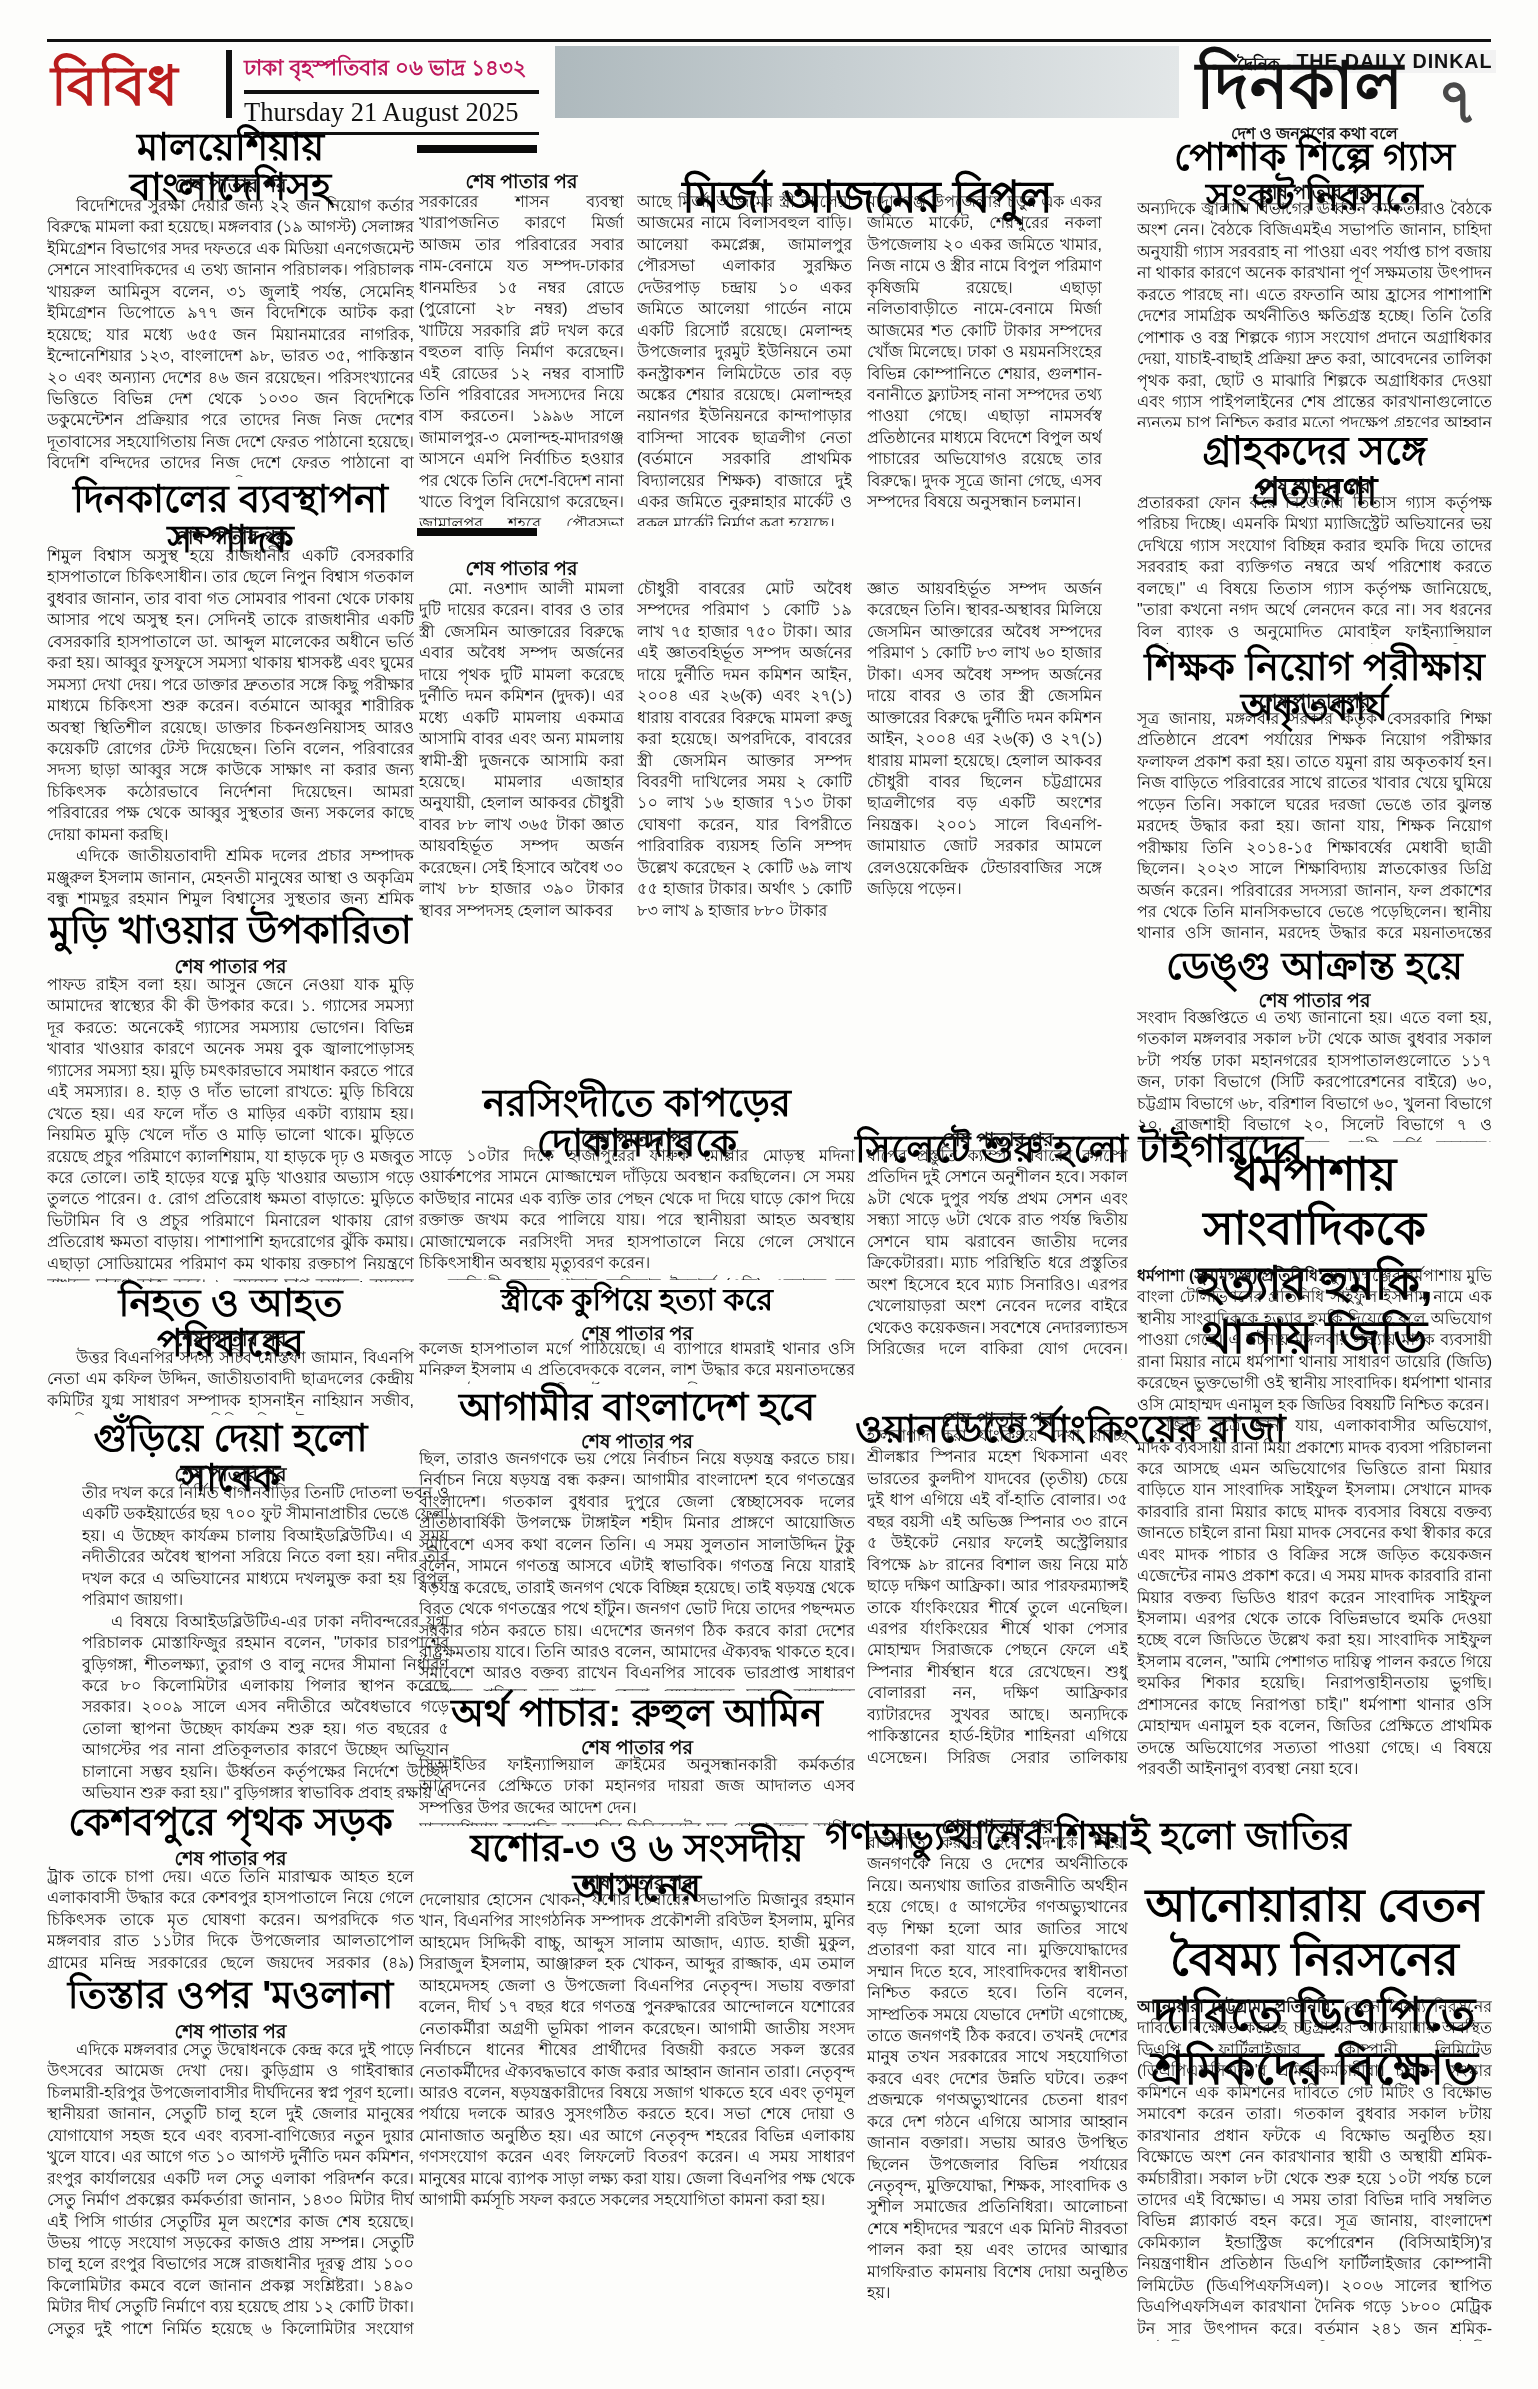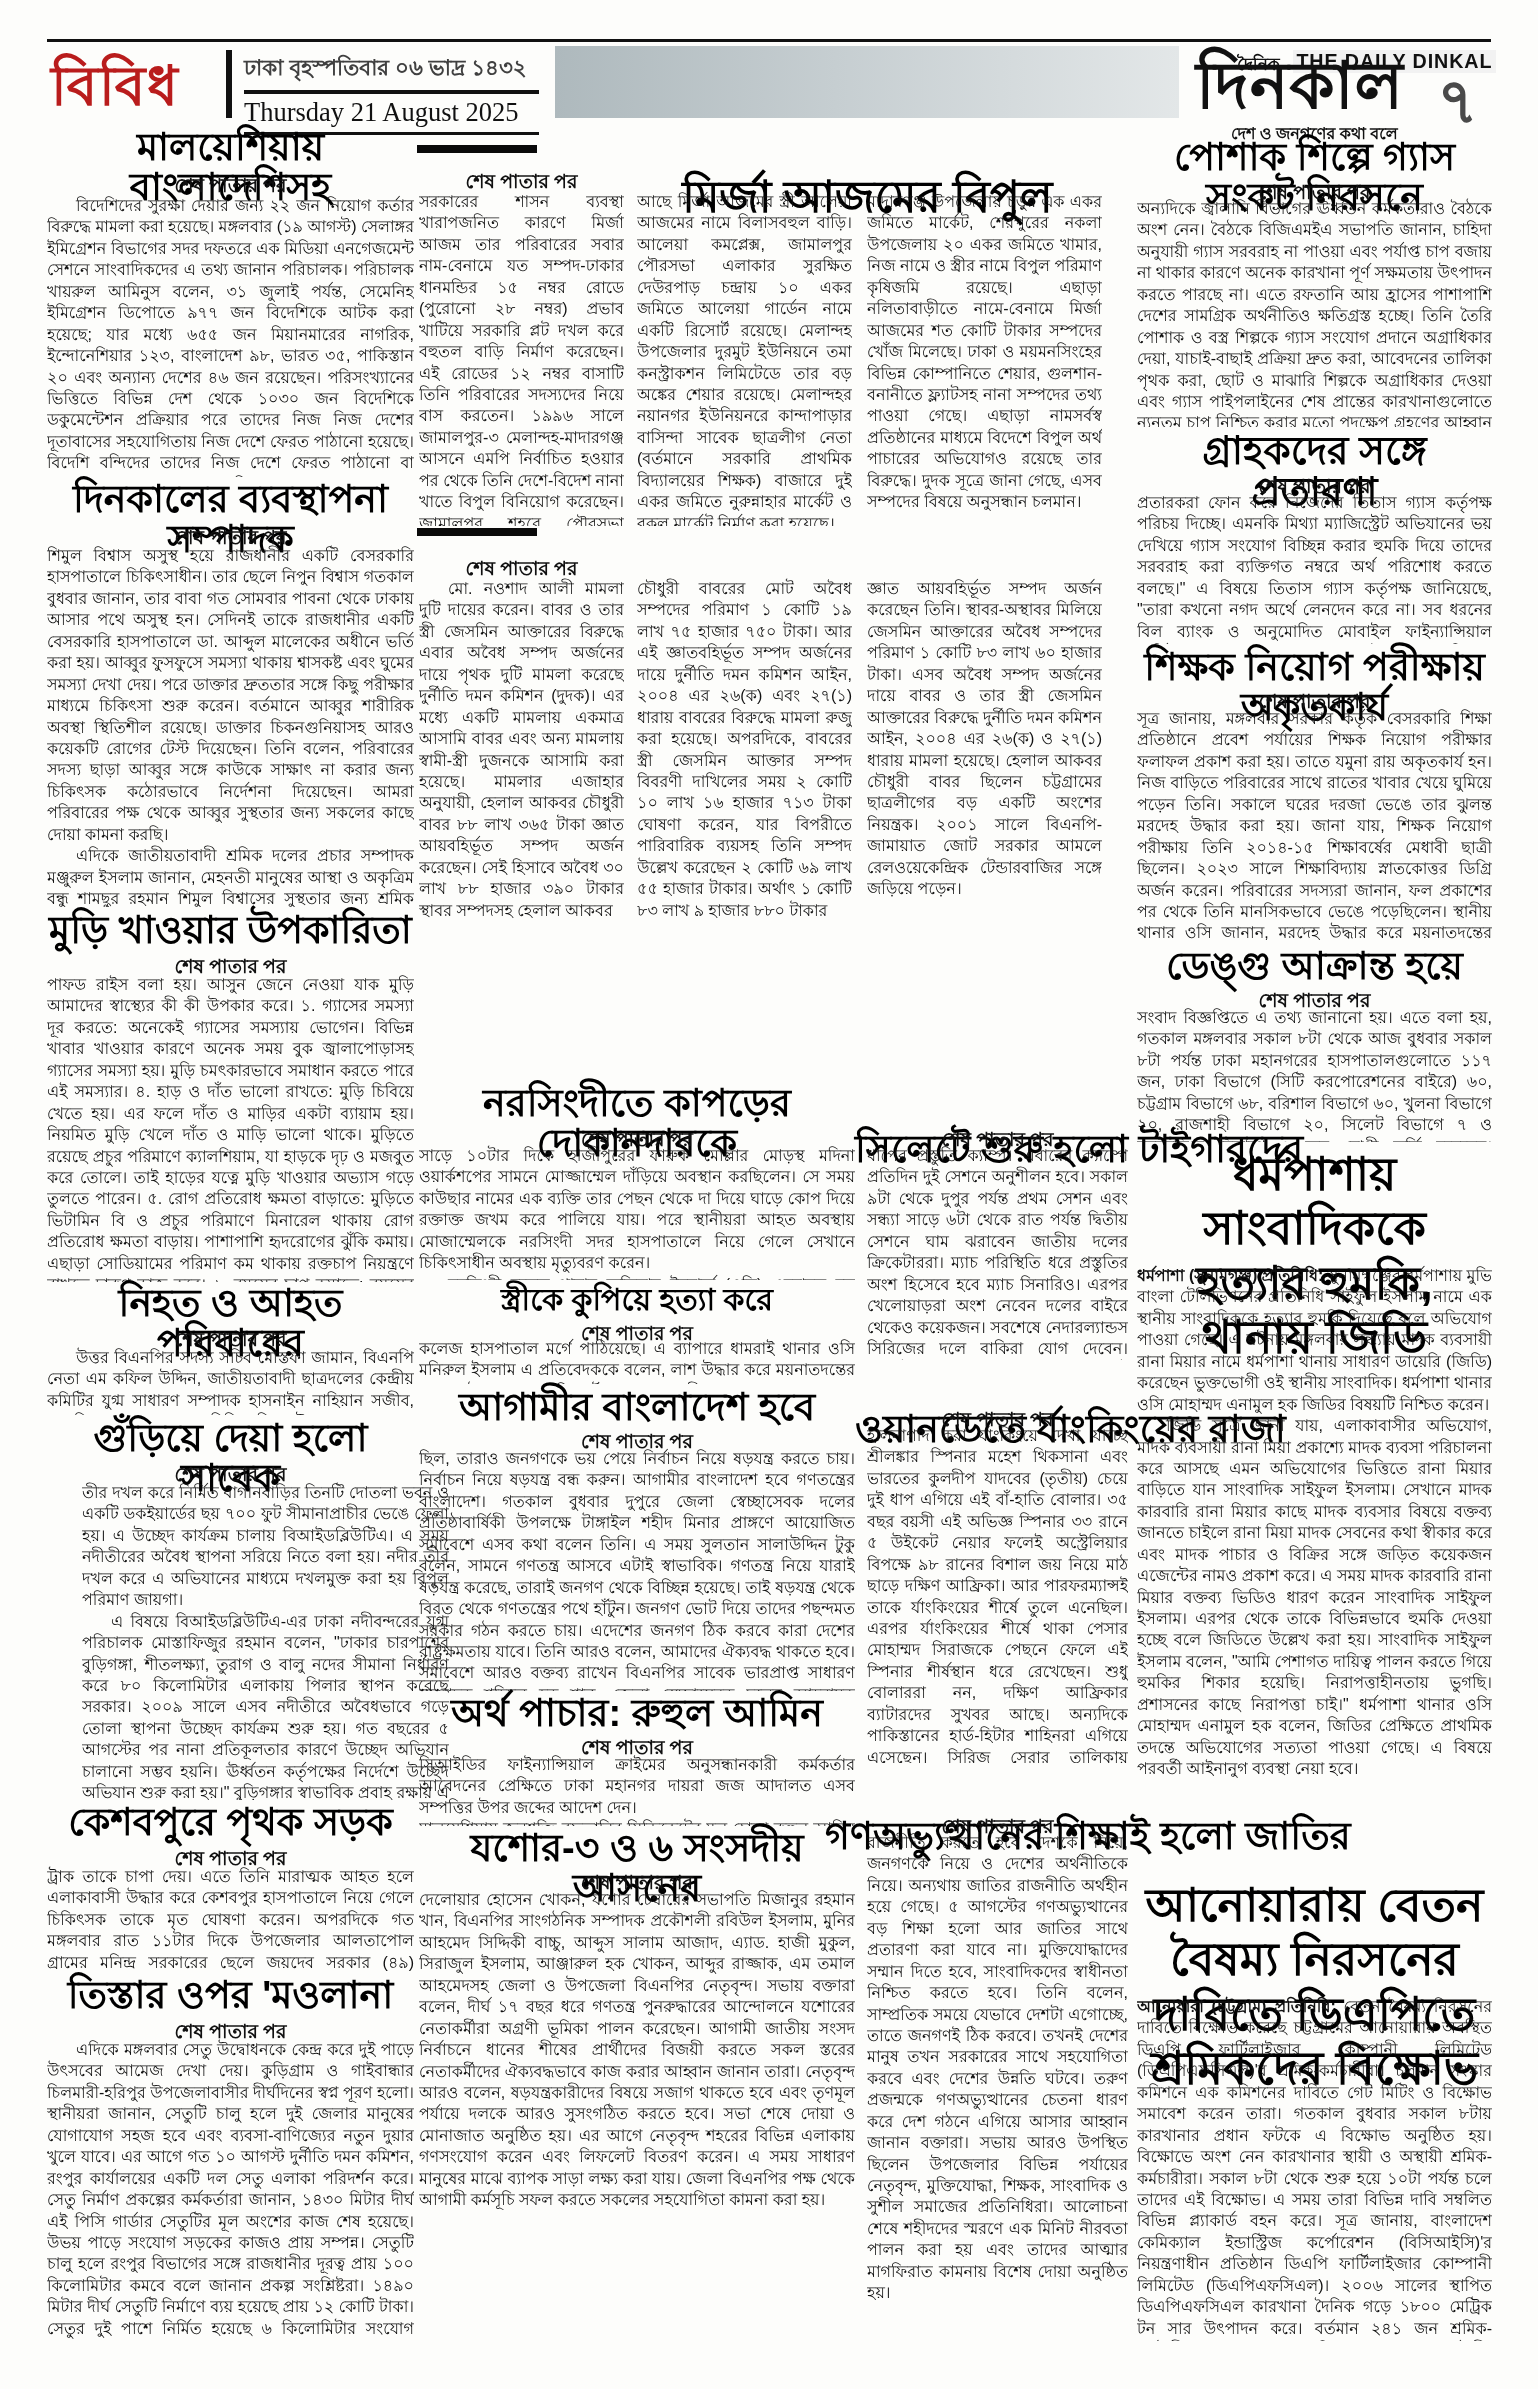--- a/index.html
+++ b/index.html
@@ -2,21 +2,21 @@
 <html style="font-size:13.7px"><head>
 <meta charset="utf-8">
 <style>
   html,body{margin:0;padding:0;background:#6b6b6b;}
   .page{position:relative;width:1538px;height:2389px;background:#fdfdfb;margin:0 auto;overflow:hidden;
         font-family:"Liberation Sans",sans-serif;color:#111;}
   .abs{position:absolute;}
   .rule{background:#111;}
   
   .section-logo{font-size:55px;font-weight:bold;color:#b91c1c;letter-spacing:1.7px;text-align:right;}
-  .date-bn{font-size:21.4px;font-weight:bold;color:#404040;}
+  .date-bn{font-size:21.4px;font-weight:bold;color:#be185d;}
   .date-en{font-family:"Liberation Serif",serif;font-size:26.5px;color:#111;}
   .date-hr{height:3.4px;background:#111;margin:3.4px 0;}
   .strip{background:linear-gradient(90deg,#aeb9bd 0%,#c6ced1 45%,#e3e7e8 100%);}
   .daily-sm{font-size:17px;font-weight:bold;}
   .eng-title{font-size:19.7px;font-weight:bold;letter-spacing:0.9px;background:#f2f2f2;padding:0 3.4px;}
   .bn-title{font-size:65px;font-weight:bold;line-height:1;letter-spacing:0.9px;text-align:center;}
   .tagline{font-size:16px;font-weight:bold;}
   .pageno{font-size:63px;color:#4a4a4a;font-weight:bold;}
   
   .hl{font-weight:bold;text-align:center;line-height:1.05;color:#000;}

